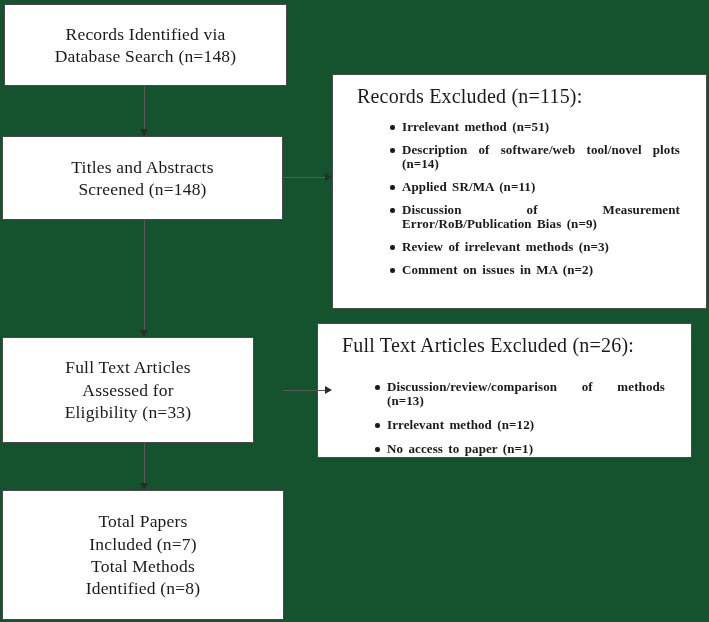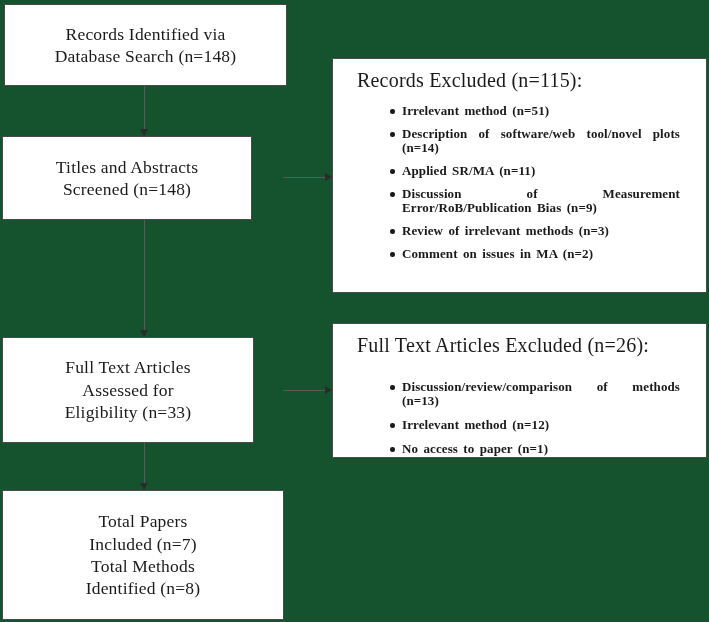--- a/index.html
+++ b/index.html
@@ -97,25 +97,25 @@
   .arrow-right {
     position: absolute;
     width: 0;
     height: 0;
     border-top: 4.5px solid transparent;
     border-bottom: 4.5px solid transparent;
     border-left: 7px solid #2b2b2b;
   }
   
   #box-records-identified { left: 4px;   top: 4px;   width: 283px; height: 82px; }
-  #box-titles-screened    { left: 2px;   top: 136px; width: 250px; height: 84px; }
+  #box-titles-screened    { left: 2px;   top: 136px; width: 281px; height: 84px; }
   #box-fulltext-assessed  { left: 2px;   top: 337px; width: 252px; height: 106px; }
   #box-total-included     { left: 2px;   top: 490px; width: 282px; height: 130px; }
-  #box-records-excluded   { left: 332px; top: 58px;  width: 375px; height: 235px; }
-  #box-fulltext-excluded  { left: 332px; top: 323px; width: 375px; height: 135px; }
+  #box-records-excluded   { left: 332px; top: 74px;  width: 375px; height: 235px; }
+  #box-fulltext-excluded  { left: 317px; top: 323px; width: 375px; height: 135px; }
 </style>
 </head>
 <body>
 
 <div id="stage">
 
   <div class="box lbox" id="box-records-identified">
     <span class="btext">Records Identified via
 Database Search (n=148)</span>
   </div>

